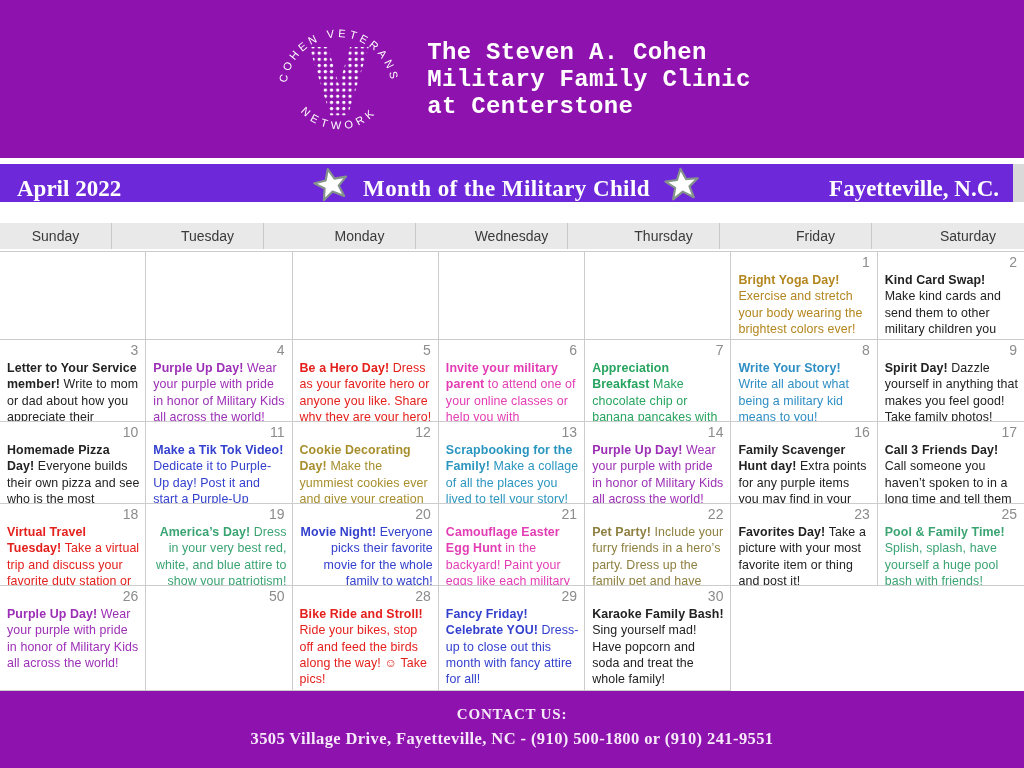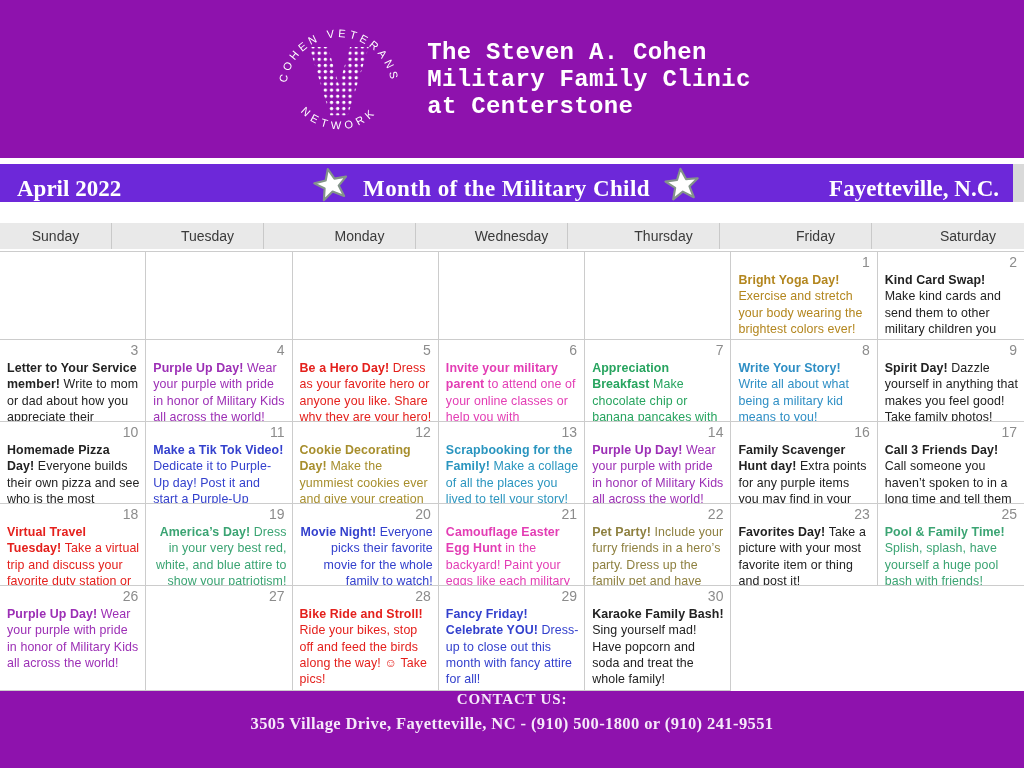--- a/index.html
+++ b/index.html
@@ -27,21 +27,21 @@
 
   
   .grid{height:448px;display:grid;grid-template-columns:repeat(7,1fr);grid-template-rows:88px 82px 82px 82px auto;border-top:1px solid #cccccc;box-sizing:border-box;}
   .cell{border-right:1px solid #cccccc;border-bottom:1px solid #cccccc;background:#ffffff;overflow:hidden;box-sizing:border-box;}
   .cell:nth-child(7n){border-right:none;}
   .date{text-align:right;padding:2px 7px 0 0;color:#8c8c8c;font-size:14px;height:17px;}
   .evt{padding:1px 5px 0 7px;font-size:12.4px;line-height:16.4px;letter-spacing:.1px;}
   .evt b{font-weight:700;}
 
   
-  .footer{height:78px;background:#8e12ad;color:#f6e9fa;text-align:center;font-family:"Liberation Serif",serif;box-sizing:border-box;}
+  .footer{height:78px;background:#8e12ad;color:#f6e9fa;text-align:center;font-family:"Liberation Serif",serif;box-sizing:border-box;padding-top:15px;}
   .footer .contact{font-weight:bold;font-size:15px;letter-spacing:.8px;margin-bottom:6px;}
   .footer .address{font-weight:bold;font-size:16.5px;letter-spacing:.4px;}
 </style>
 </head>
 <body>
 
 <div class="page">
 
   <div class="header">
     <svg class="logo" viewBox="0 0 120 120">
@@ -187,21 +187,21 @@
       </div>
       <div class="cell">
         <div class="date">25</div>
         <div class="evt" style="color: rgb(59, 164, 115);"><b>Pool &amp; Family Time! </b>Splish, splash, have yourself a huge pool bash with friends!</div>
       </div>
       <div class="cell">
         <div class="date">26</div>
         <div class="evt" style="color: rgb(156, 47, 181);"><b>Purple Up Day! </b>Wear your purple with pride in honor of Military Kids all across the world!</div>
       </div>
       <div class="cell">
-        <div class="date">27</div>
+        <div class="date">50</div>
       </div>
       <div class="cell">
         <div class="date">28</div>
         <div class="evt" style="color: rgb(228, 32, 28);"><b>Bike Ride and Stroll! </b>Ride your bikes, stop off and feed the birds along the way!  ☺ Take pics!</div>
       </div>
       <div class="cell">
         <div class="date">29</div>
         <div class="evt" style="color: rgb(51, 64, 205);"><b>Fancy Friday! Celebrate YOU! </b>Dress-up to close out this month with fancy attire for all!</div>
       </div>
       <div class="cell">

